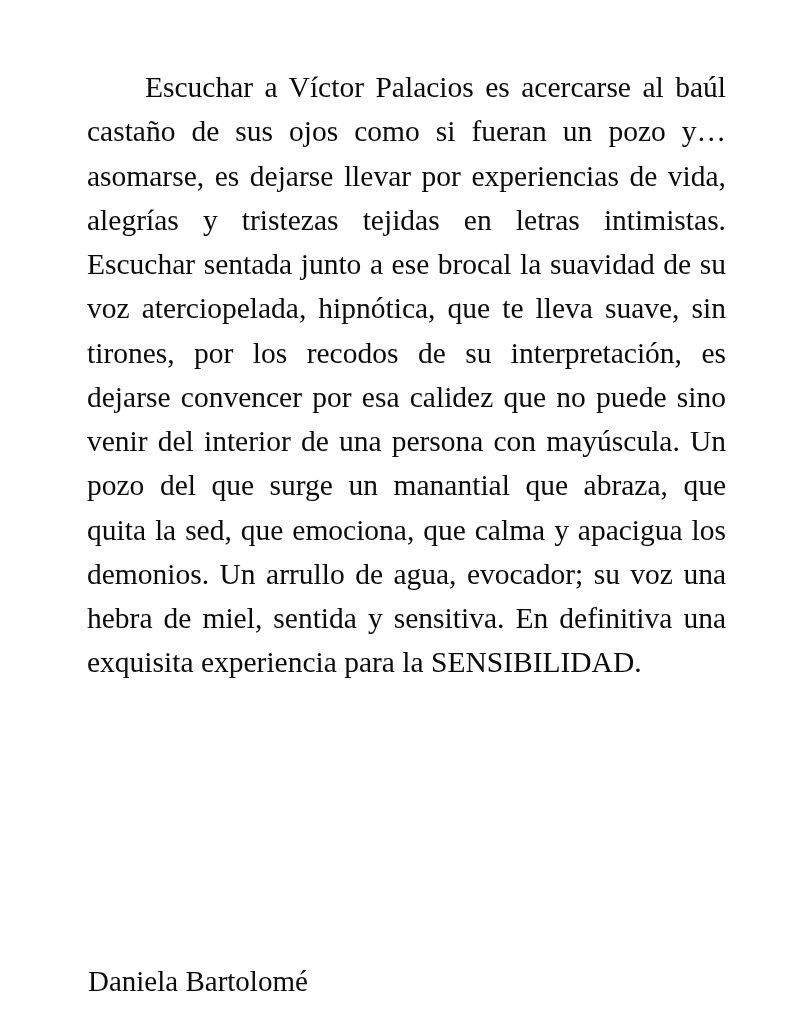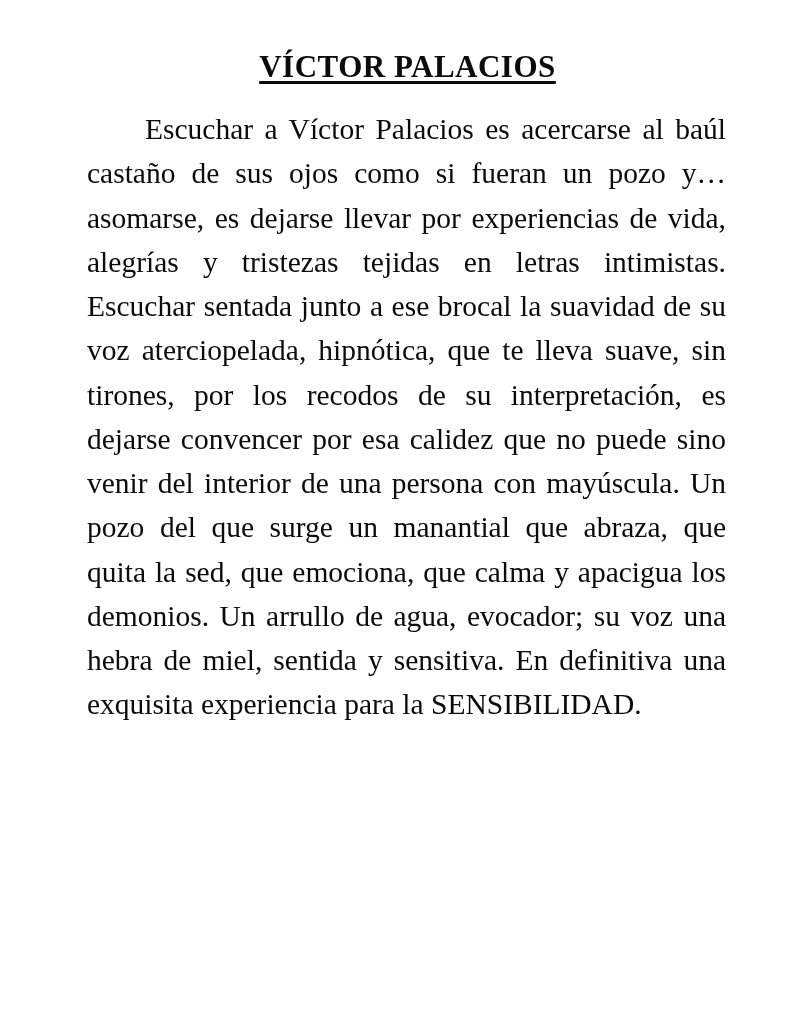--- a/index.html
+++ b/index.html
@@ -48,18 +48,18 @@
     font-size: 29px;
     line-height: 1.3;
     white-space: nowrap;
   }
 </style>
 </head>
 <body>
 
 <div class="page">
 
-  <h1 class="doc-title">VÍCTOR PALACIOS</h1>
 
   <p class="body-text">Escuchar a Víctor Palacios es acercarse al baúl castaño de sus ojos como si fueran un pozo y… asomarse, es dejarse llevar por experiencias de vida, alegrías y tristezas tejidas en letras intimistas. Escuchar sentada junto a ese brocal la suavidad de su voz aterciopelada, hipnótica, que te lleva suave, sin tirones, por los recodos de su interpretación, es dejarse convencer por esa calidez que no puede sino venir del interior de una persona con mayúscula. Un pozo del que surge un manantial que abraza, que quita la sed, que emociona, que calma y apacigua los demonios. Un arrullo de agua, evocador; su voz una hebra de miel, sentida y sensitiva. En definitiva una exquisita experiencia para la SENSIBILIDAD.</p>
 
+  <div class="signature">Daniela Bartolomé</div>
 
 </div>
 
 </body></html>

